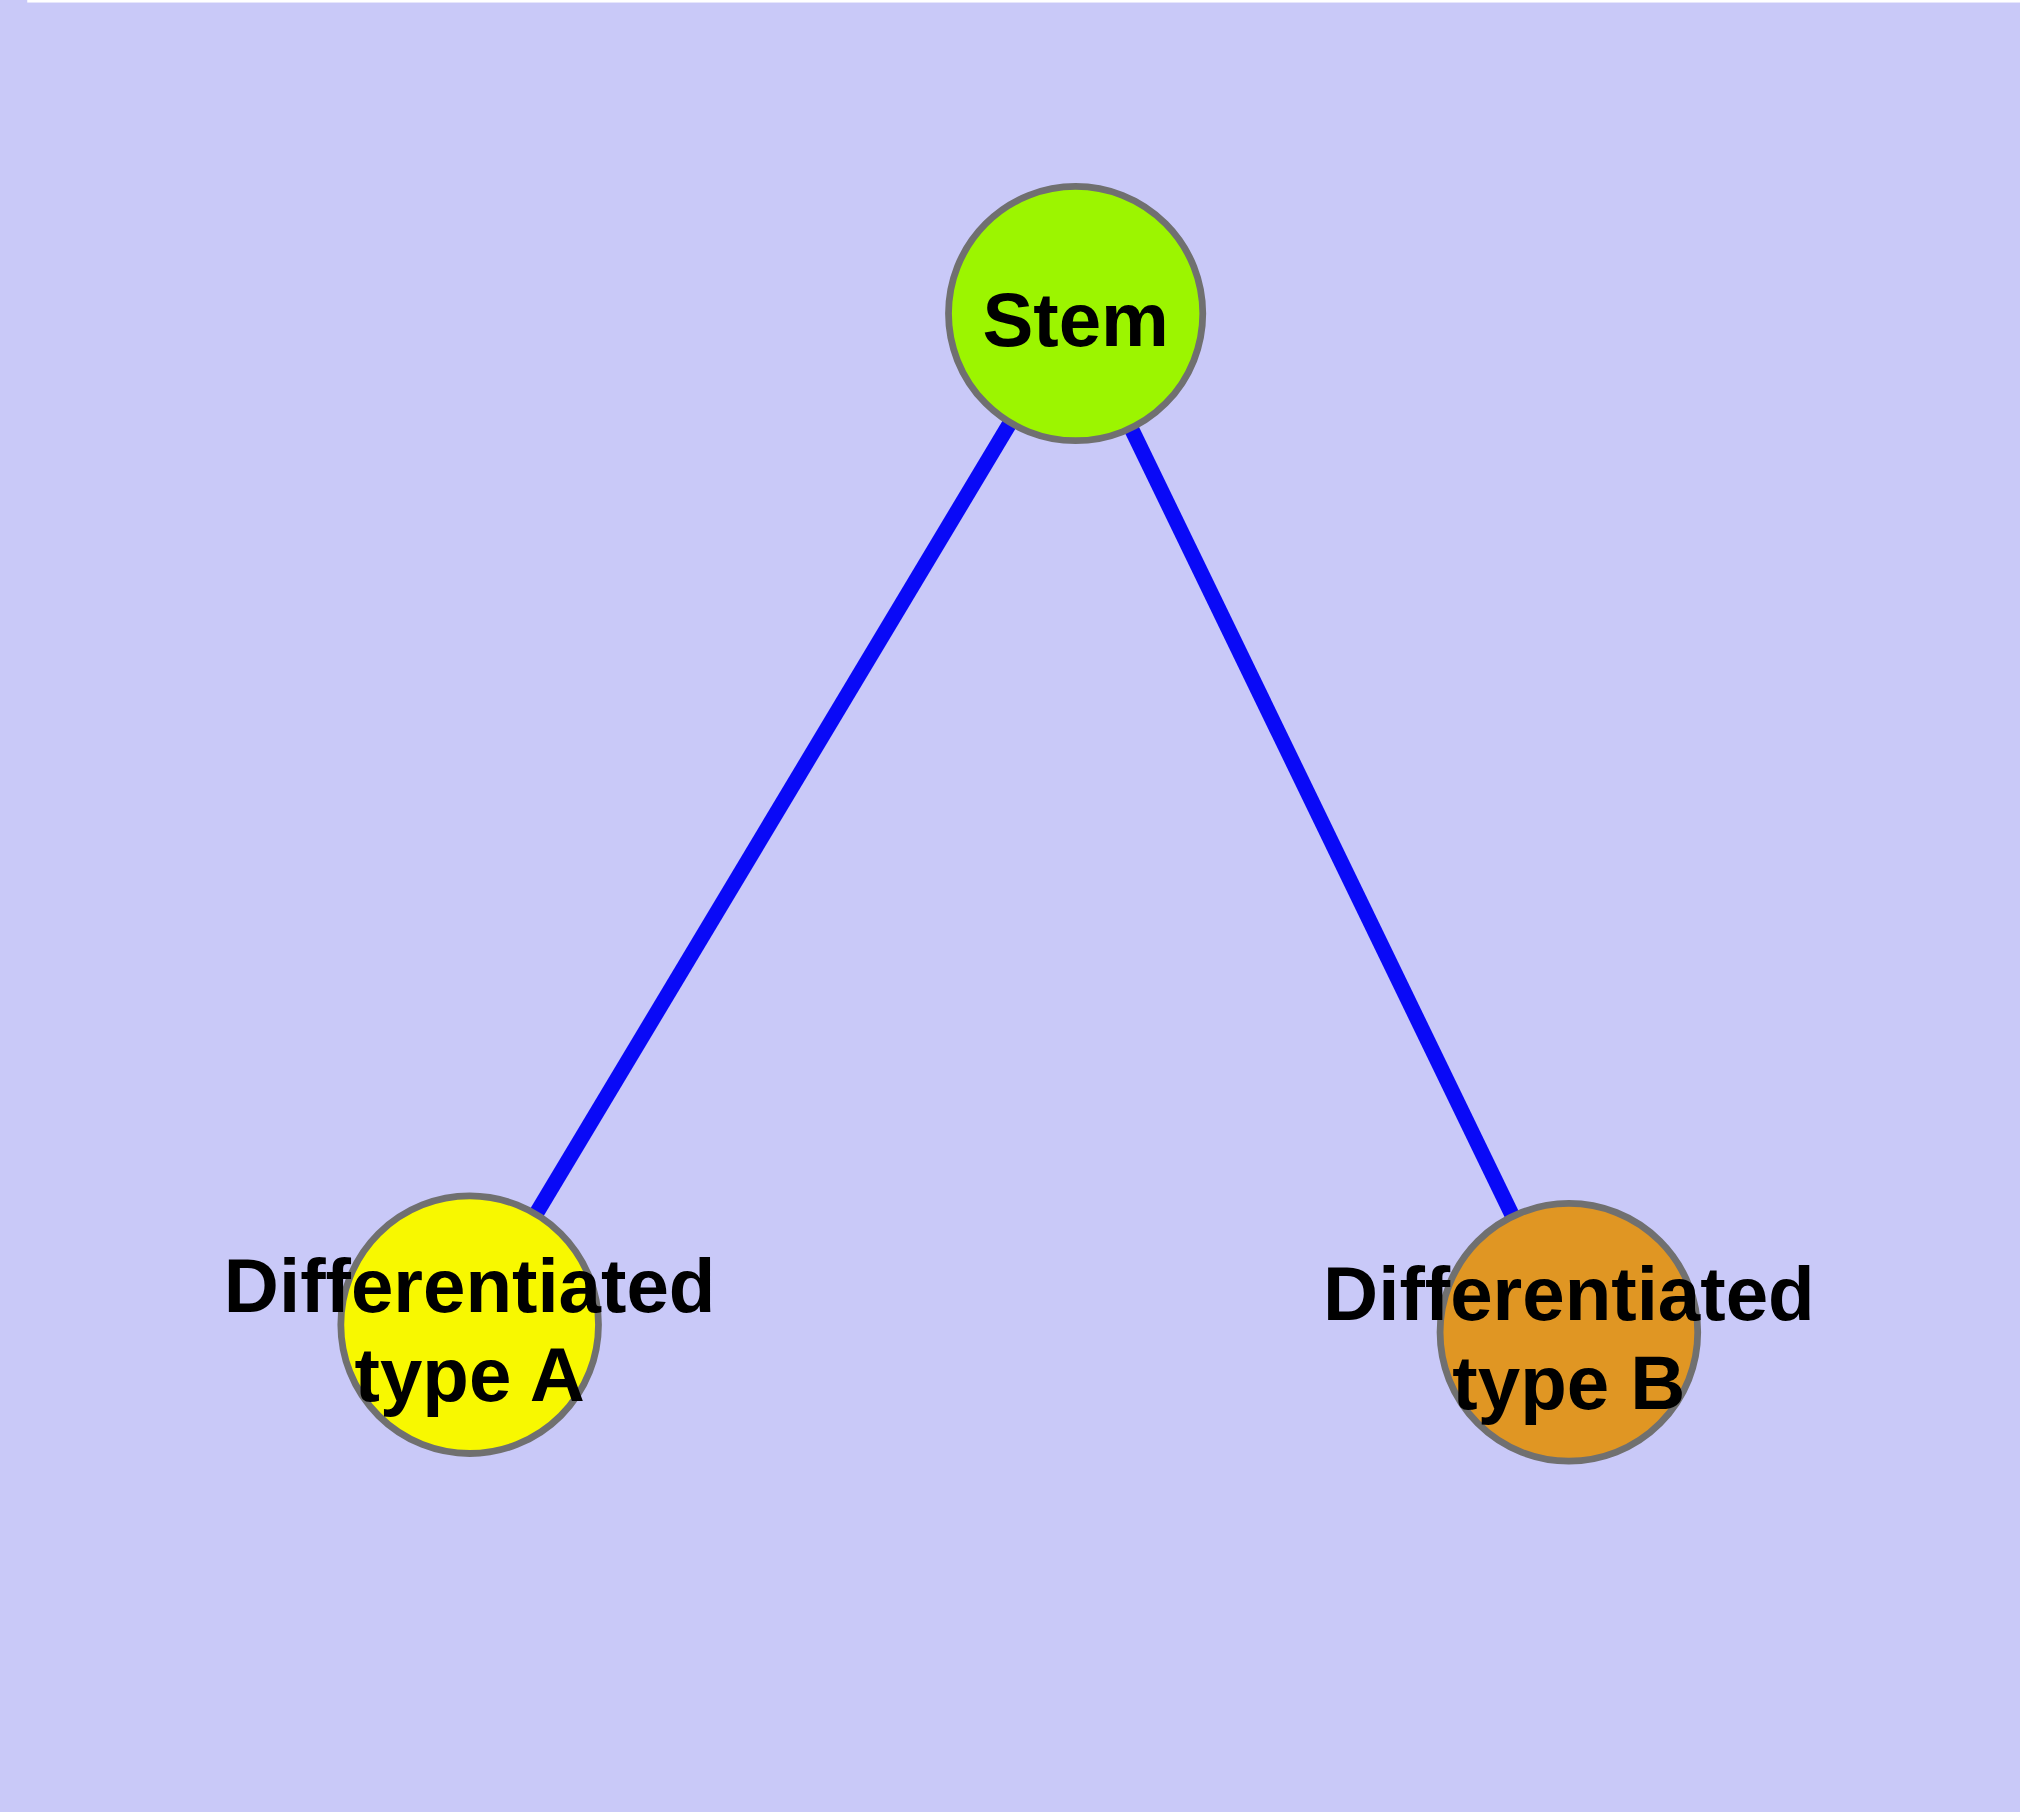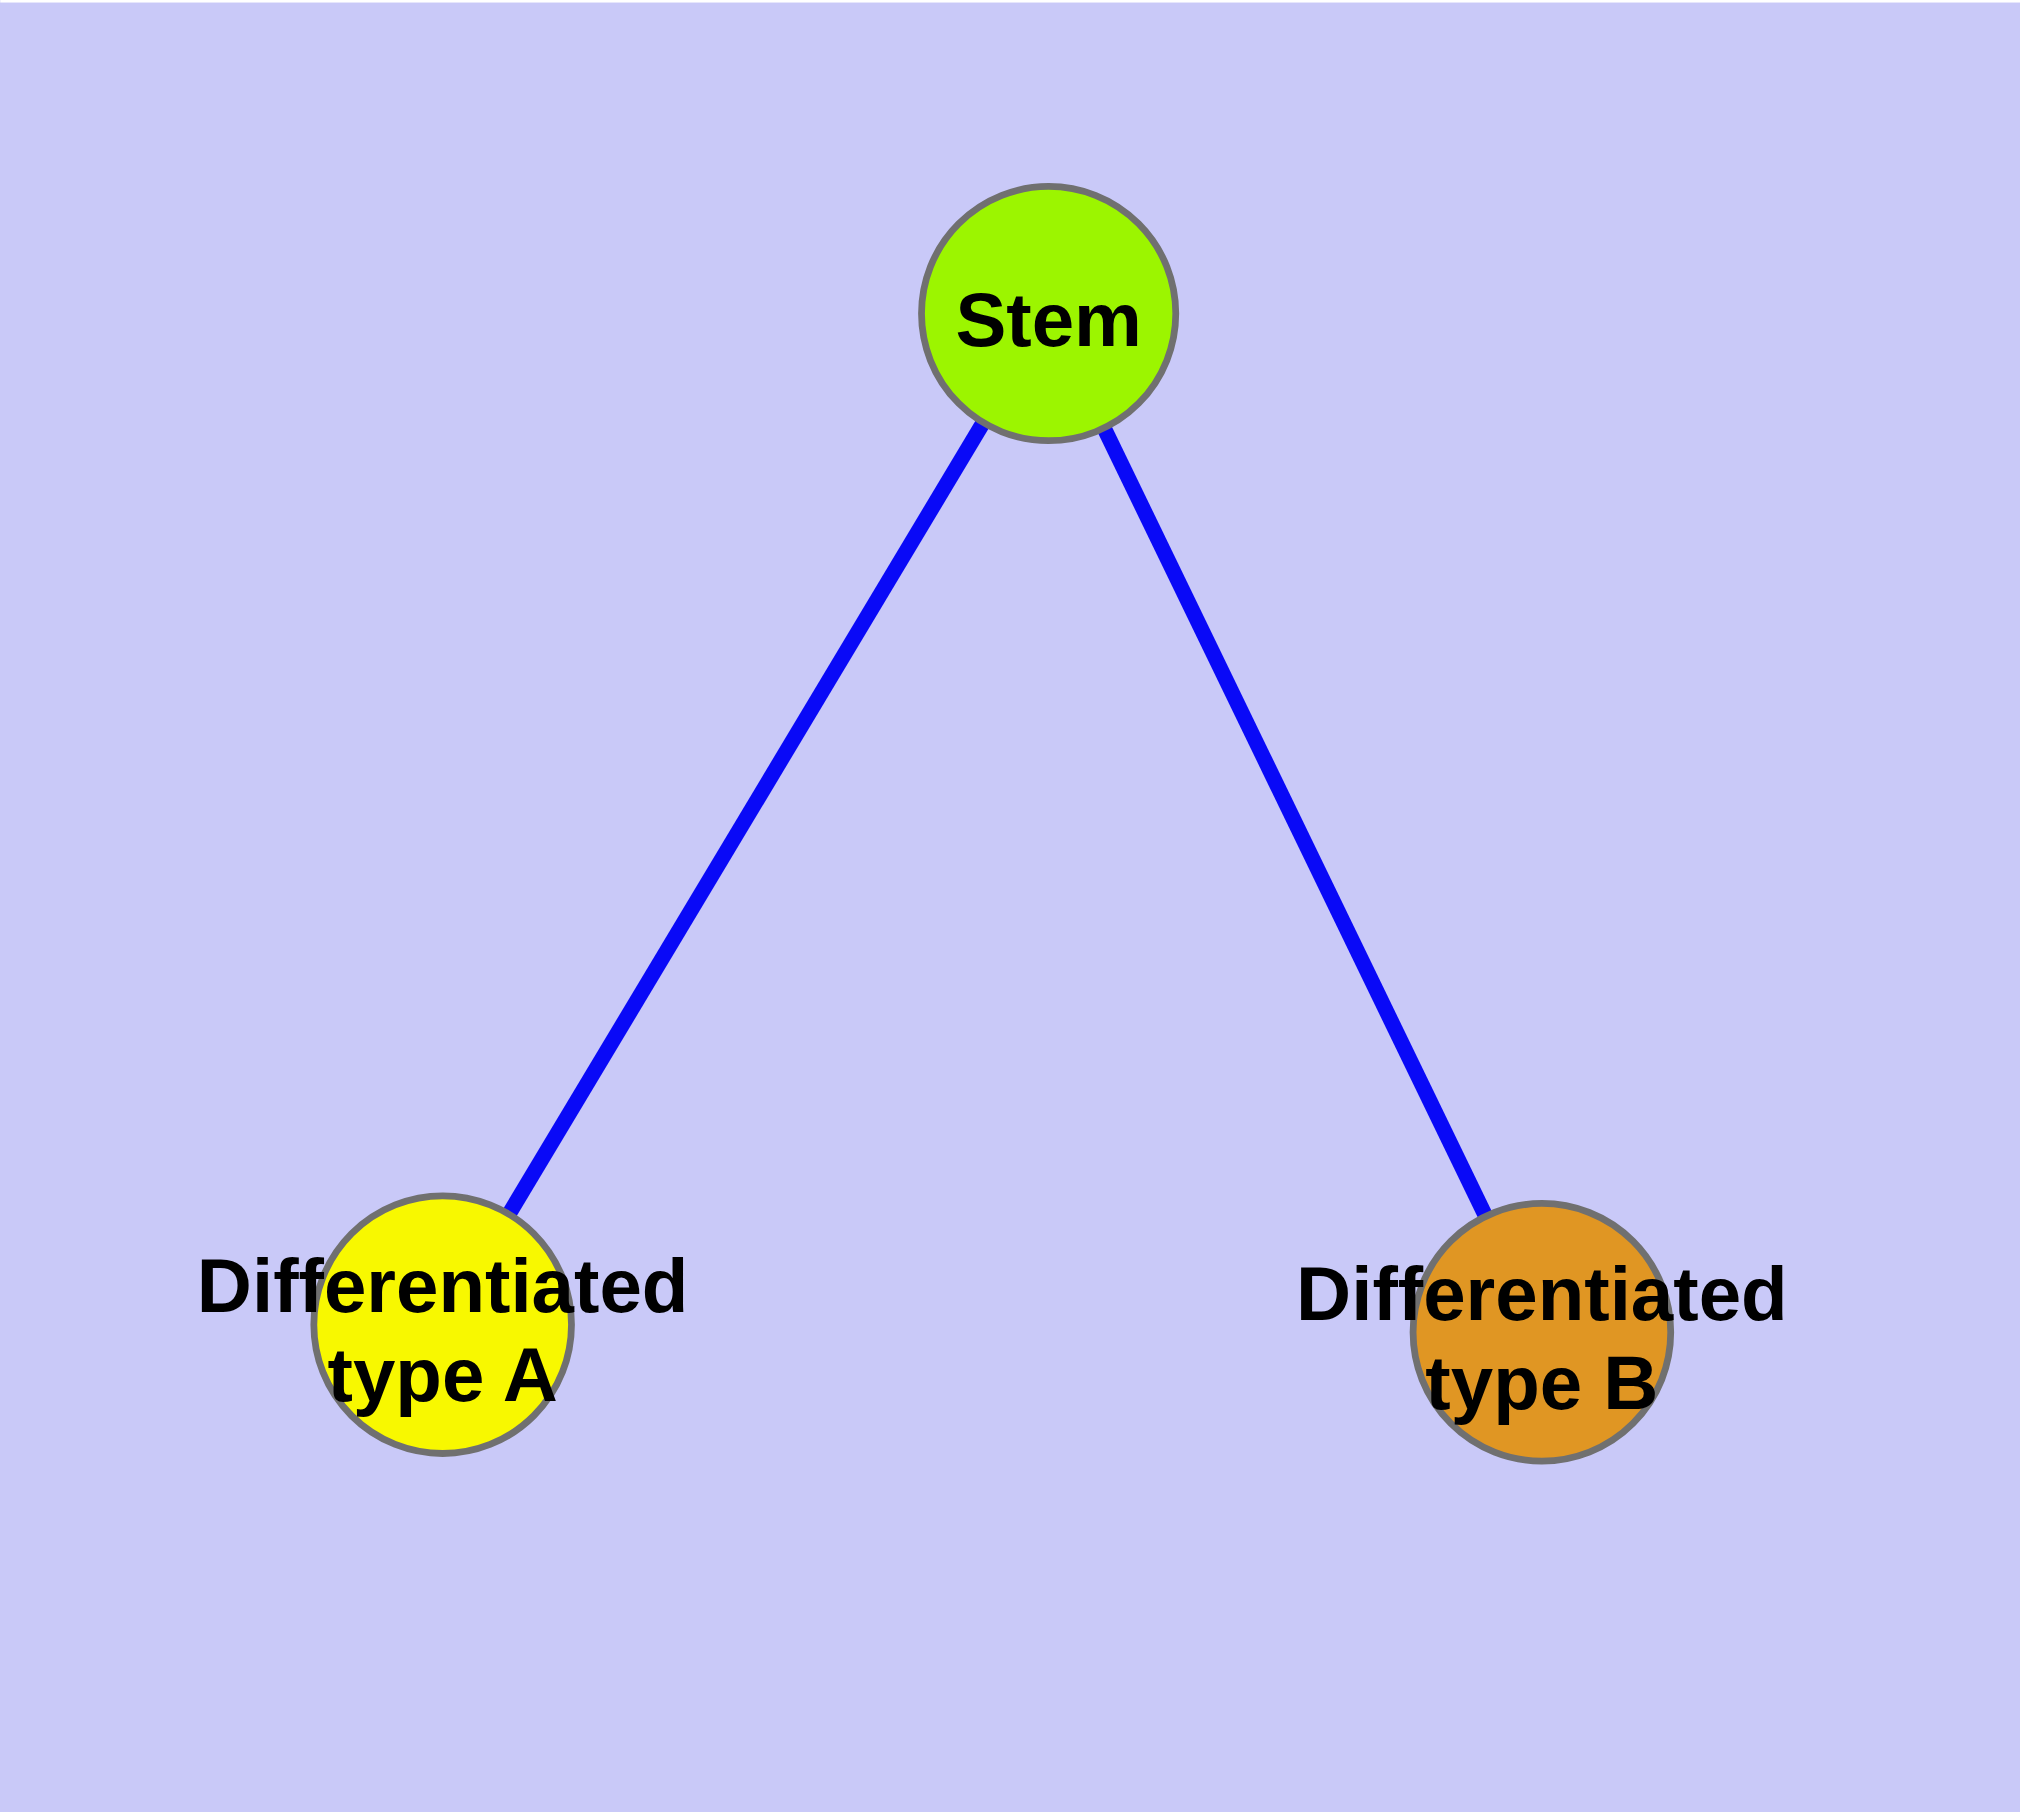--- a/index.html
+++ b/index.html
@@ -7,20 +7,21 @@
     padding: 0;
     width: 2021px;
     height: 1812px;
     overflow: hidden;
     background: #C9C9F8;
   }
   .graph-wrap {
     position: relative;
     width: 1979px;
     height: 1812px;
+    padding-left: 27px;
   }
   svg { display: block; }
   .node-label {
     font-family: "Liberation Sans", sans-serif;
     font-weight: bold;
     font-size: 90px;
     text-anchor: middle;
   }
   .node-circle { cursor: default; }
 </style>

